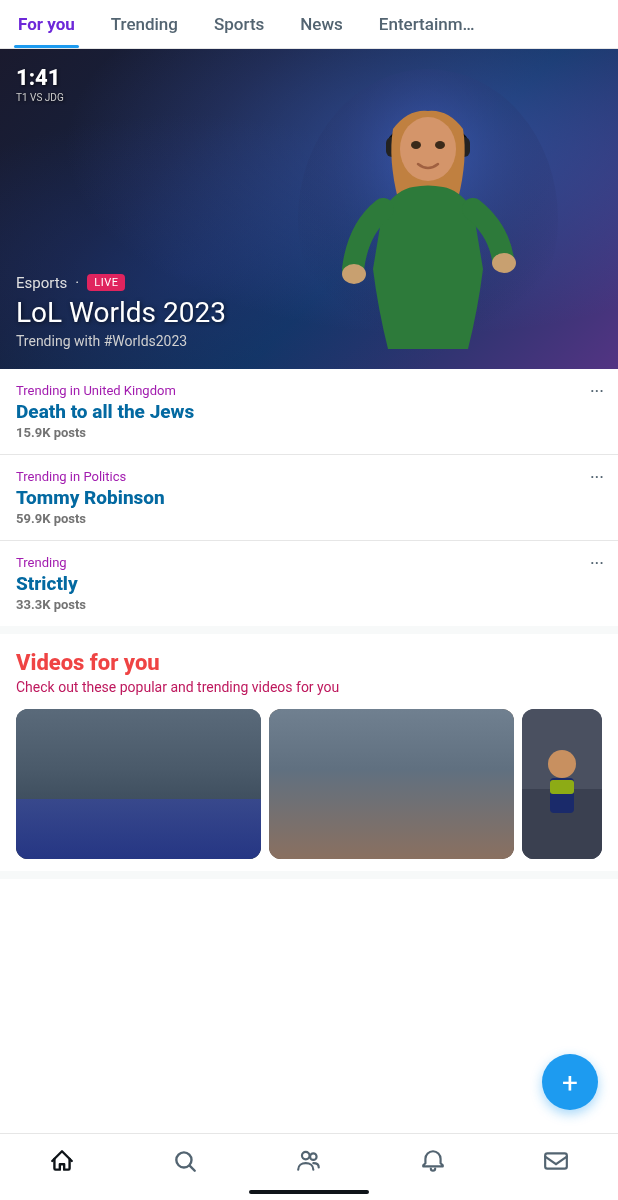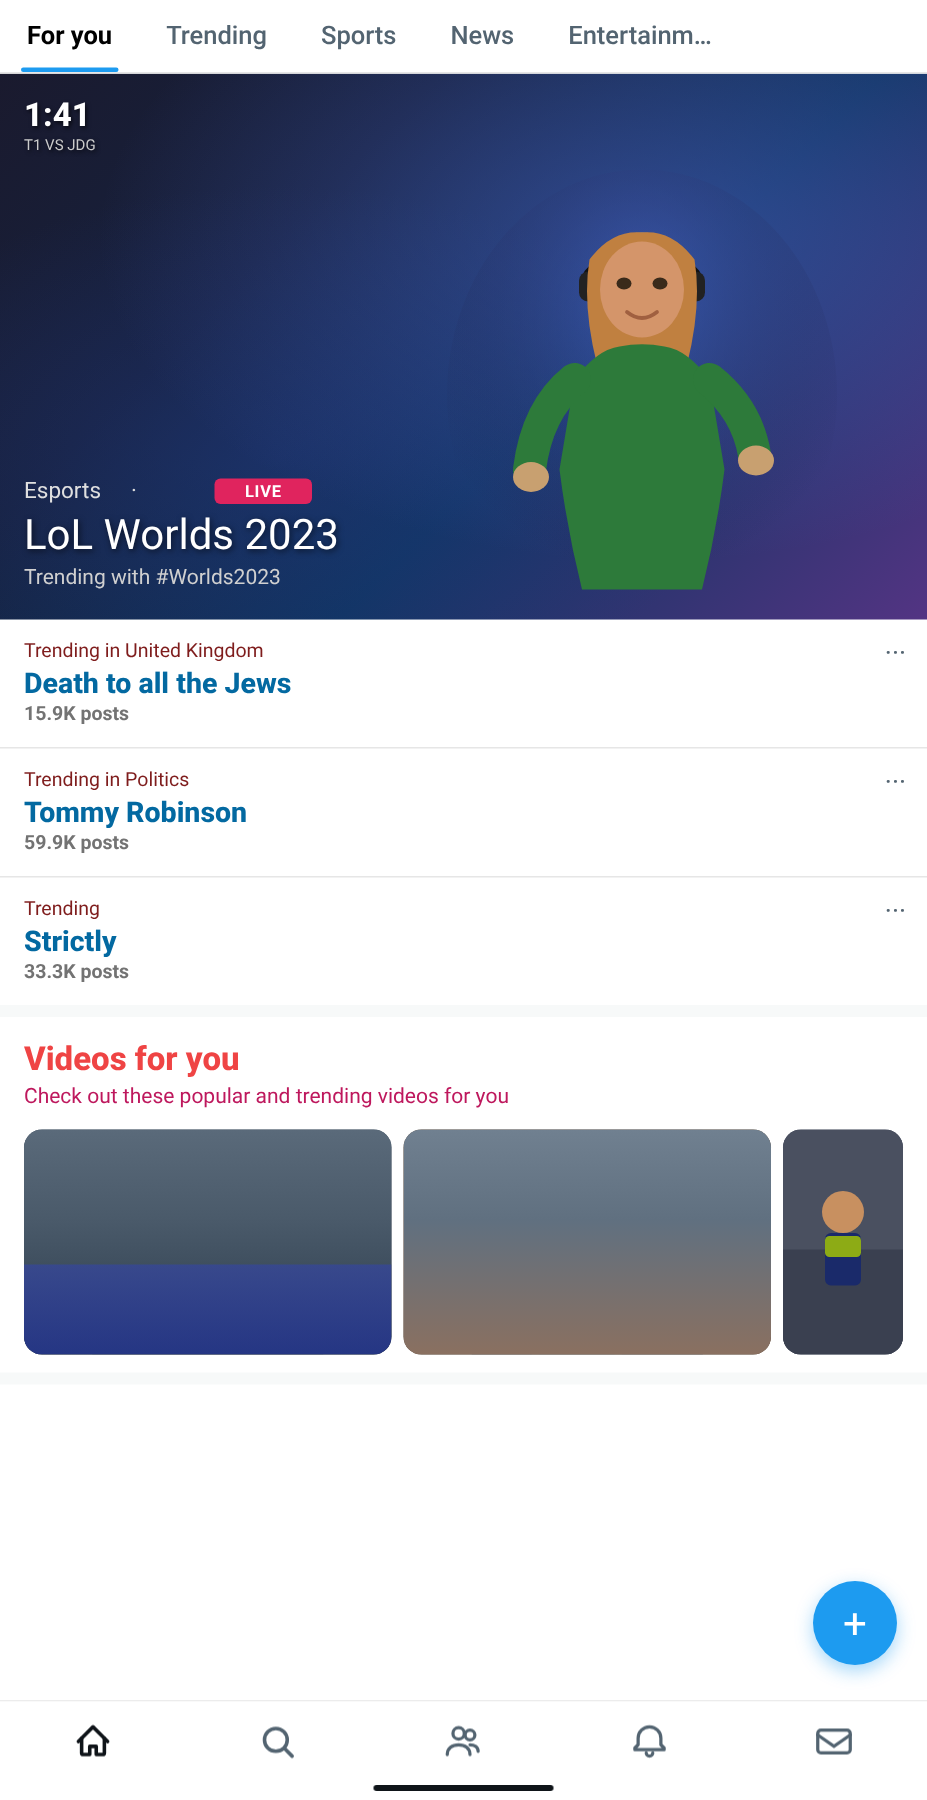--- a/index.html
+++ b/index.html
@@ -28,39 +28,39 @@
       flex-shrink: 0;
       padding: 14px 18px;
       font-size: 17px;
       font-weight: 500;
       color: #536471;
       cursor: pointer;
       white-space: nowrap;
       position: relative;
     }
     .nav-item.active {
-      color: #000000;
+      color: #6d28d9;
       font-weight: 700;
     }
     .nav-item.active::after {
       content: '';
       position: absolute;
       bottom: 0;
       left: 14px;
       right: 14px;
       height: 3px;
       background: #1d9bf0;
       border-radius: 3px;
     }
 
     
     .video-banner {
       position: relative;
       width: 100%;
-      height: 364px;
+      height: 320px;
       background: linear-gradient(135deg, #1a1a2e 0%, #16213e 30%, #0f3460 60%, #533483 100%);
       overflow: hidden;
     }
     .video-banner-bg {
       position: absolute;
       inset: 0;
       background:
         radial-gradient(ellipse at 70% 30%, rgba(80, 100, 200, 0.5) 0%, transparent 60%),
         radial-gradient(ellipse at 30% 70%, rgba(40, 60, 140, 0.4) 0%, transparent 50%);
     }
@@ -90,33 +90,32 @@
     .video-overlay-info {
       position: absolute;
       bottom: 20px;
       left: 16px;
       color: #fff;
     }
     .esports-label {
       font-size: 15px;
       color: #e0e0e0;
       display: flex;
-      align-items: center;
-      gap: 20px;
+      align-items: flex-start;
+      gap: 8px;
       margin-bottom: 4px;
     }
     .live-badge {
       background: #e0245e;
       color: #fff;
       font-size: 11px;
-      font-weight: 700;
-      padding: 2px 20px;
+      font-weight: 400;
+      padding: 2px 7px;
       border-radius: 4px;
       letter-spacing: 0.5px;
-      margin-left: 32px;
     }
     .video-title {
       font-size: 28px;
       font-weight: 400;
       color: #fff;
       text-shadow: 1px 1px 4px rgba(0,0,0,0.6);
       margin-bottom: 4px;
     }
     .video-subtitle {
       font-size: 14px;
@@ -131,21 +130,21 @@
     .trending-item {
       padding: 14px 16px;
       border-bottom: 1px solid #e6e6e6;
       position: relative;
     }
     .trending-item:last-child {
       border-bottom: none;
     }
     .trending-label {
       font-size: 13px;
-      color: #7f1d1d;
+      color: #a21caf;
       margin-bottom: 2px;
     }
     .trending-topic {
       font-size: 19px;
       font-weight: 800;
       color: #0369a1;
       margin-bottom: 2px;
     }
     .trending-posts {
       font-size: 13px;

